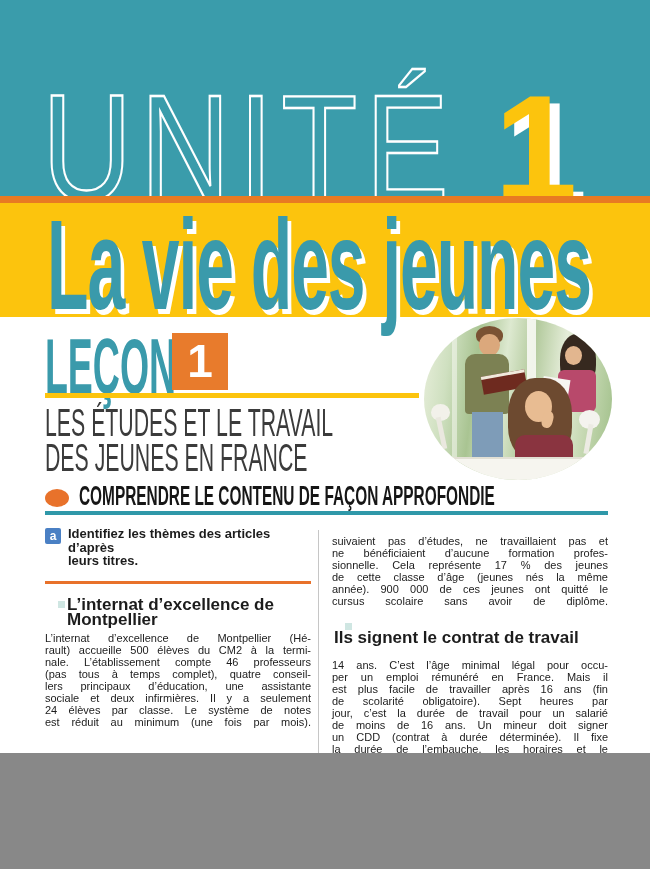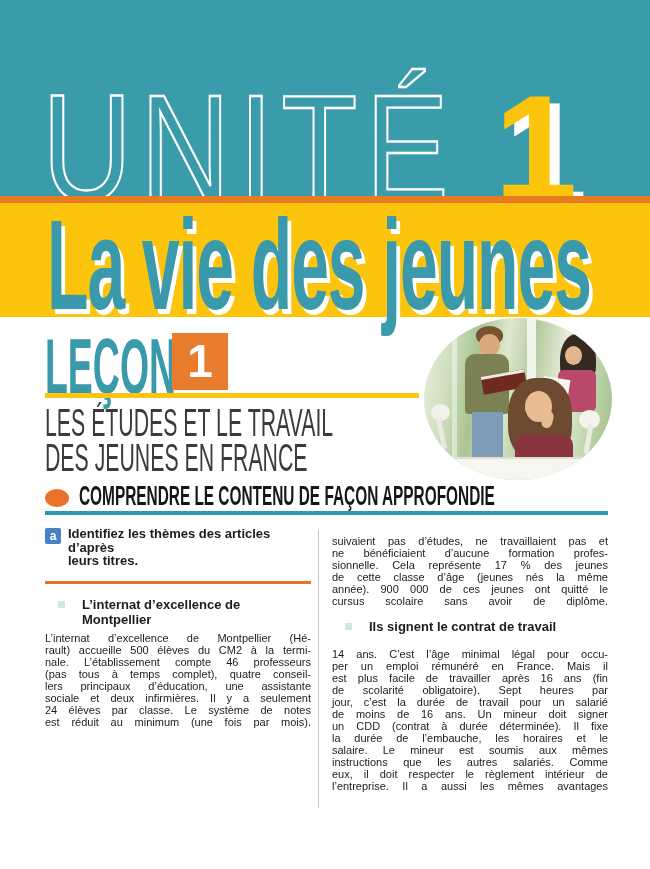--- a/index.html
+++ b/index.html
@@ -1,16 +1,16 @@
 <!DOCTYPE html>
 <html><head>
 <meta charset="utf-8">
 <style>
   html,body{margin:0;padding:0;background:#888;}
-  #page{position:relative;width:650px;height:869px;background:#ffffff;overflow:hidden;
+  #page{position:relative;width:650px;height:753px;background:#ffffff;overflow:hidden;
         font-family:"Liberation Sans",sans-serif;}
 
   
   .band-teal{position:absolute;left:0;top:0;width:650px;height:196px;background:#3a9cab;}
   .stripe-orange{position:absolute;left:0;top:196px;width:650px;height:7px;background:#e87a22;}
   .band-yellow{position:absolute;left:0;top:203px;width:650px;height:114px;background:#fcc40d;}
 
   .unite{position:absolute;left:42px;top:72px;font-size:152px;line-height:1;font-weight:400;
          letter-spacing:10px;color:#ffffff;transform:scaleX(.82);transform-origin:left top;
          white-space:nowrap;}
@@ -72,23 +72,23 @@
   .col-right{left:332px;width:276px;}
   .col-divider{position:absolute;left:318px;top:530px;width:1px;height:278px;background:#c6c6c6;}
 
   .instr{display:flex;}
   .instr-badge{flex:0 0 16px;width:16px;height:16px;margin-top:1px;border-radius:2px;background:#4a80c4;
                color:#fff;font-weight:bold;font-size:12px;line-height:16px;text-align:center;}
   .instr-text{margin-left:7px;font-weight:bold;font-size:13px;line-height:13.5px;white-space:pre-line;}
   .rule-orange{height:3px;background:#e8712a;margin-top:13px;}
 
   .subhead{display:flex;margin-top:13px;}
-  .subhead.mt2{margin-top:12px;}
+  .subhead.mt2{margin-top:12px;flex-direction:column;}
   .subhead-bullet{flex:0 0 7px;width:7px;height:7px;margin:4px 0 0 13px;background:#cfe6e2;}
-  .subhead-text{margin-left:17px;font-weight:bold;font-size:13px;line-height:15px;white-space:pre-line;}
+  .subhead-text{margin-left:2px;font-weight:bold;font-size:17px;line-height:15px;white-space:pre-line;}
 
   .para{margin-top:5px;font-size:11px;line-height:12px;white-space:pre-line;
         text-align:justify;text-align-last:justify;-moz-text-align-last:justify;}
   .para.first{margin-top:8px;}
   .para.mt6{margin-top:14px;}
 </style>
 </head>
 <body>
 
 <div id="page">

